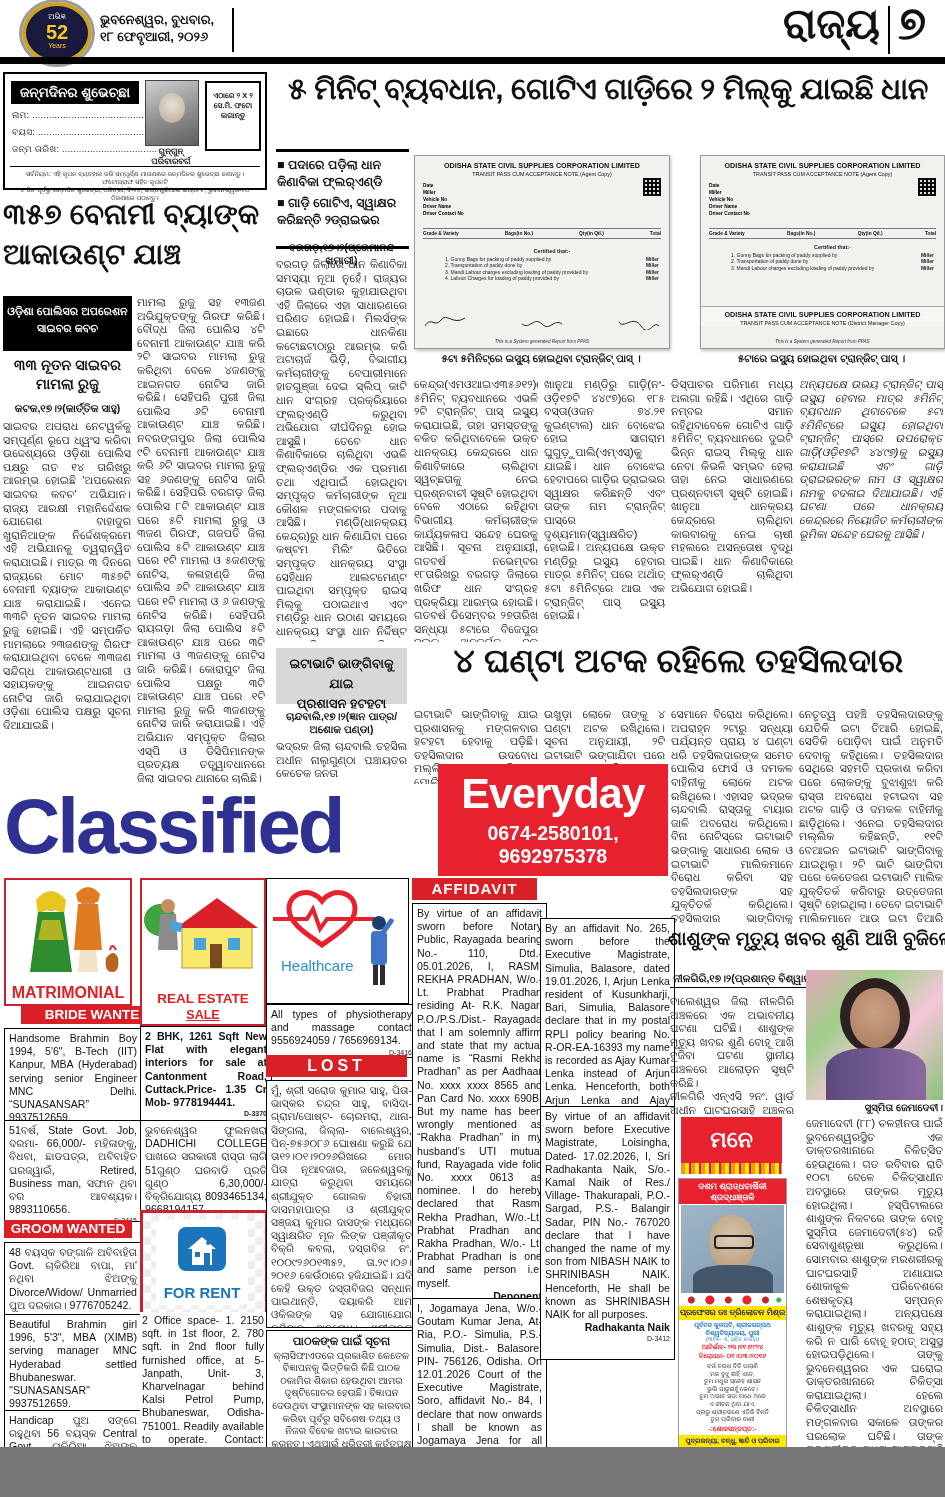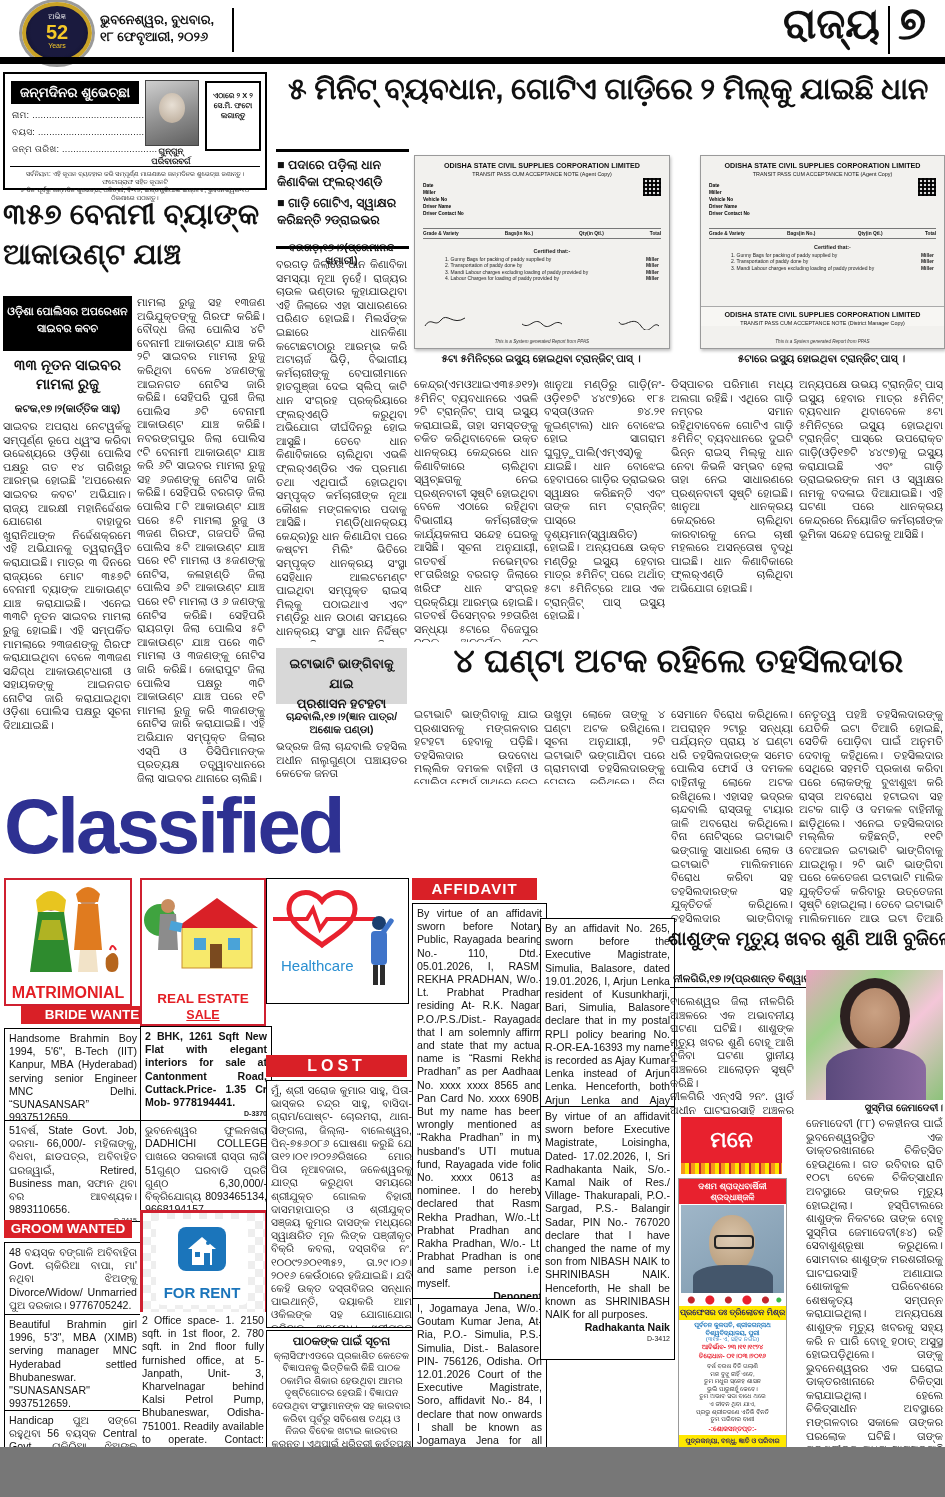--- a/index.html
+++ b/index.html
@@ -53,21 +53,21 @@
   #benami-col1{left:3px;top:420px;width:128px;height:366px;}
   #benami-col2{left:137px;top:296px;width:128px;height:490px;}
   
   #bargarh-bullets{left:276px;top:149px;width:131px;height:84px;border-top:3px solid #000;
                    border-bottom:3px solid #000;padding:5px 1px;font-size:12.5px;font-weight:bold;line-height:16.5px;}
   #bargarh-byline{left:276px;top:241px;width:131px;}
   #bargarh-col3{left:276px;top:258px;width:131px;height:384px;}
   #bargarh-col4{left:414px;top:378px;width:124px;height:264px;}
   #bargarh-col5{left:544px;top:378px;width:121px;height:264px;}
   #bargarh-col6{left:671px;top:378px;width:122px;height:264px;}
-  #bargarh-col7{left:799px;top:378px;width:144px;height:264px;}
+  #bargarh-col7{left:799px;top:378px;width:144px;height:264px;font-style:italic;}
   
   .doc{position:absolute;top:155px;height:192px;background:#f2f1ee;border:1px solid #9a9a9a;
        box-shadow:1px 2px 3px rgba(0,0,0,.25);overflow:hidden;}
   #doc1{left:414px;width:254px;}
   #doc2{left:700px;width:243px;}
   .doc-org{font-size:7.2px;font-weight:bold;text-align:center;margin-top:5px;}
   .doc-sub{font-size:5.4px;text-align:center;margin-top:1px;}
   .doc-qr{position:absolute;right:8px;top:22px;width:18px;height:18px;background:
       repeating-linear-gradient(90deg,#111 0 2px,#eee 2px 4px),
       repeating-linear-gradient(0deg,#111 0 2px,#eee 2px 4px);background-blend-mode:multiply;}
@@ -343,20 +343,24 @@
 ପ୍ରଶାସନ ହଟହଟା</div>
   <div class="abs" id="teh-headline">୪ ଘଣ୍ଟା ଅଟକ ରହିଲେ ତହସିଲଦାର</div>
   <div class="abs byline" id="teh-byline">ଚାନ୍ଦବାଲି,୧୭।୨(ଜ୍ଞାନ ପାତ୍ର/ଅଶୋକ ପଣ୍ଡା)</div>
   <div class="abs news" id="teh-col3">ଭଦ୍ରକ ଜିଲା ଚାନ୍ଦବାଲି ତହସିଲ ଅଧୀନ ନାଲୁଗୁଣ୍ଠା ପଞ୍ଚାୟତର କେତେକ ଜନତା</div>
   <div class="abs news" id="teh-col4">ଇଟାଭାଟି ଭାଙ୍ଗିବାକୁ ଯାଇ ପ୍ରଶାସନକୁ ମଙ୍ଗଳବାର ହଟହଟା ହେବାକୁ ପଡ଼ିଛି। ତହସିଲଦାର ଉଦବୋଧ ମଲ୍ଲିକ ଦମକଳ ବାହିନୀ ଓ ପୋଲିସ ଫୋର୍ସ ସାଥିରେ ନେଇ ଯାଇଥିବା ବେଳେ</div>
   <div class="abs news" id="teh-col5">ଉଖୁଡ଼ା ଲୋକେ ତାଙ୍କୁ ୪ ଘଣ୍ଟା ଅଟକ ରଖିଥିଲେ। ସୂଚନା ଅନୁଯାୟୀ, ୨ଟି ଇଟାଭାଟି ଭଙ୍ଗାଯିବା ପରେ ଗ୍ରାମବାସୀ ତହସିଲଦାରଙ୍କୁ ଘେରାଉ କରିଥିଲେ। ବିନା ନୋଟିସ୍‌ରେ ଇଟାଭାଟି ଭାଙ୍ଗିବାକୁ</div>
   <div class="abs news" id="teh-col6">ସେମାନେ ବିରୋଧ କରିଥିଲେ। ଅପରାହ୍ନ ୨ଟାରୁ ସନ୍ଧ୍ୟା ପର୍ଯ୍ୟନ୍ତ ପ୍ରାୟ ୪ ଘଣ୍ଟା ଧରି ତହସିଲଦାରଙ୍କ ସମେତ ପୋଲିସ ଫୋର୍ସ ଓ ଦମକଳ ବାହିନୀକୁ ଲୋକେ ଅଟକ ରଖିଥିଲେ। ଏହାସହ ଭଦ୍ରକ ଚାନ୍ଦବାଲି ରାସ୍ତାକୁ ଟାୟାର ଜାଳି ଅବରୋଧ କରିଥିଲେ। ବିନା ନୋଟିସ୍‌ରେ ଇଟାଭାଟି ଭଙ୍ଗାକୁ ସାଧାରଣ ଲୋକ ଓ ଇଟାଭାଟି ମାଲିକମାନେ ବିରୋଧ କରିବା ସହ ତହସିଲଦାରଙ୍କ ସହ ଯୁକ୍ତିତର୍କ କରିଥିଲେ। ତହସିଲଦାର ଭାଙ୍ଗିବାକୁ ଦୃଢ଼ୋକ୍ତି ପ୍ରକାଶ କରିବାରୁ ଶତାଧିକ ଲୋକ ତାଙ୍କୁ ଘେରିଯାଇଥିଲେ। ଏପରିକି ଫଟୋ ଉଠାଉଥିବା ଖବରଦାତାଙ୍କ ମୋବାଇଲକୁ ଉତ୍ତେଜିତ ଲୋକେ ଛଡ଼ାଇ ନେଇଥିଲେ। ସ୍ଥାନୀୟ ସମିତିସଭ୍ୟ ଅଜୟ କୁମାର ବଳ ଓ କେତେଜଣ</div>
   <div class="abs news" id="teh-col7">ନେତୃତ୍ୱ ପହଞ୍ଚି ତହସିଲଦାରଙ୍କୁ ଯେତିକି ଇଟା ତିଆରି ହୋଇଛି, ସେତିକି ପୋଡ଼ିବା ପାଇଁ ଅନୁମତି ଦେବାକୁ କହିଥିଲେ। ତହସିଲଦାର ସେଥିରେ ସହମତି ପ୍ରକାଶ କରିବା ପରେ ଲୋକଙ୍କୁ ବୁଝାଶୁଝା କରି ରାସ୍ତା ଅବରୋଧ ହଟାଇବା ସହ ଅଟକ ଗାଡ଼ି ଓ ଦମକଳ ବାହିନୀକୁ ଛାଡ଼ିଥିଲେ। ଏନେଇ ତହସିଲଦାର ମଲ୍ଲିକ କହିଛନ୍ତି, ୧୧ଟି ବେଆଇନ ଇଟାଭାଟି ଭାଙ୍ଗିବାକୁ ଯାଇଥିଲୁ। ୨ଟି ଭାଟି ଭାଙ୍ଗିବା ପରେ କେତେଜଣ ଇଟାଭାଟି ମାଲିକ ଯୁକ୍ତିତର୍କ କରିବାରୁ ଉତ୍ତେଜନା ସୃଷ୍ଟି ହୋଇଥିଲା। ତେବେ ଇଟାଭାଟି ମାଲିକମାନେ ଆଉ ଇଟା ତିଆରି କରିବେ ନାହିଁ ବୋଲି ୧୦ ଦିନ ସମୟ ମାଗିଛନ୍ତି। ଏହାକୁ ଅବମାନନା କଲେ ଦଣ୍ଡିତ ହେବେ ବୋଲି କହିଛନ୍ତି।</div>
 
   <div class="abs" id="classified-word">Classified</div>
+  <div class="abs" id="everyday-box">
+    <div class="ev">Everyday</div>
+    <div class="ph">0674-2580101, 9692975378</div>
+  </div>
 
   <div id="matri-box">
     <svg width="120" height="100" viewBox="0 0 120 100">
       <circle cx="45" cy="22" r="9" fill="#c98d5f"></circle>
       <path d="M30 20 Q45 2 60 20 L58 34 Q45 26 32 34 Z" fill="#e8c51f"></path>
       <path d="M32 32 L58 32 L66 92 L24 92 Z" fill="#2e8b2e"></path>
       <path d="M36 40 L54 40 L58 60 L32 60 Z" fill="#e8c51f" opacity=".7"></path>
       <circle cx="82" cy="18" r="9" fill="#c98d5f"></circle>
       <path d="M70 14 Q82 0 94 14 L92 22 L72 22 Z" fill="#e07b1f"></path>
       <path d="M72 24 L92 24 L96 70 L68 70 Z" fill="#e07b1f"></path>
@@ -436,20 +440,24 @@
       <path d="M6 40 L40 40 L46 30 L53 50 L60 40 L108 40" fill="none" stroke="#e8212e" stroke-width="4"></path>
       <g>
         <circle cx="112" cy="44" r="7" fill="#1b3e6e"></circle>
         <rect x="104" y="52" width="16" height="34" rx="4" fill="#3f74c9"></rect>
         <rect x="118" y="38" width="5" height="18" rx="2" fill="#3f74c9" transform="rotate(35 120 47)"></rect>
         <rect x="106" y="86" width="5" height="20" fill="#2c2c2c"></rect>
         <rect x="113" y="86" width="5" height="20" fill="#2c2c2c"></rect>
       </g>
     </svg>
     <div id="hc-label">Healthcare</div>
+  </div>
+  <div class="adbox" id="hc-ad">
+    <span>All types of physiotherapy and massage contact 9556924059 / 7656969134.</span>
+    <span class="adid">D-3416</span>
   </div>
   <div class="abs redbar" id="lost-bar">LOST</div>
   <div class="adbox" id="lost-ad">
     <span>ମୁଁ, ଶ୍ରୀ ସରୋଜ କୁମାର ସାହୁ, ପିତା- ଭାସ୍କର ଚନ୍ଦ୍ର ସାହୁ, ବାସିଦା- ଗ୍ରାମ/ପୋଷ୍ଟ- ଚୋରମରା, ଥାନା- ସିଙ୍ଗଲା, ଜିଲ୍ଲା- ବାଲେଶ୍ୱର, ପିନ୍-୭୫୬୦୮୬ ଘୋଷଣା କରୁଛି ଯେ ତା୧୨।୦୧।୨୦୨୬ରିଖରେ ମୋର ପିତା ନୂଆବଜାର, ଜଳେଶ୍ୱରକୁ ଯାତ୍ରା କରୁଥିବା ସମୟରେ ଶ୍ରୀଯୁକ୍ତ ଗୋଲକ ବିହାରୀ ଦାସମହାପାତ୍ର ଓ ଶ୍ରୀଯୁକ୍ତ ସଞ୍ଜୟ କୁମାର ଦାସଙ୍କ ମଧ୍ୟରେ ସ୍ୱାକ୍ଷରିତ ମୂଳ ଲିଙ୍କ ପଞ୍ଜୀକୃତ ବିକ୍ରି କବଲା, ଦସ୍ତାବିଜ ନଂ. ୧୦୦୯୨୬୦୧୩୫୨, ତା.୨୯।୦୬।୨୦୧୬ କେଉଁଠାରେ ହଜିଯାଇଛି। ଯଦି କେହି ଉକ୍ତ ଦସ୍ତାବିଜର ସନ୍ଧାନ ପାଇଥାନ୍ତି, ଦୟାକରି ଆମ ଓକିଲଙ୍କ ସହ ଯୋଗାଯୋଗ କରିବାକୁ ଅନୁରୋଧ। ଶ୍ରୀଯୁକ୍ତ ବିମଳ କୁମାର ସେନ୍, ମୋ. ୯୧୯୮୩୬୫୫୪୨।</span>
     
   </div>
   <div id="notice-box">
     <div class="nt">ପାଠକଙ୍କ ପାଇଁ ସୂଚନା</div>
     <div>କ୍ଲାସିଫାଏଡରେ ପ୍ରକାଶିତ କେତେକ ବିଜ୍ଞାପନକୁ ଭିତ୍ତିକରି କିଛି ପାଠକ ଠକାମିର ଶିକାର ହେଉଥିବା ଆମର ଦୃଷ୍ଟିଗୋଚର ହେଉଛି। ବିଜ୍ଞାପନ ଦେଉଥିବା ସଂସ୍ଥାମାନଙ୍କ ସହ କାରବାର କରିବା ପୂର୍ବରୁ ସବିଶେଷ ତଥ୍ୟ ଓ ନିଜର ବିବେକ ଖଟାଇ କାରବାର କରନ୍ତୁ। ଏଥିପାଇଁ ଧରିତ୍ରୀ କର୍ତ୍ତୃପକ୍ଷ ଦାୟୀ ରହିବେ ନାହିଁ।</div>
   </div>

